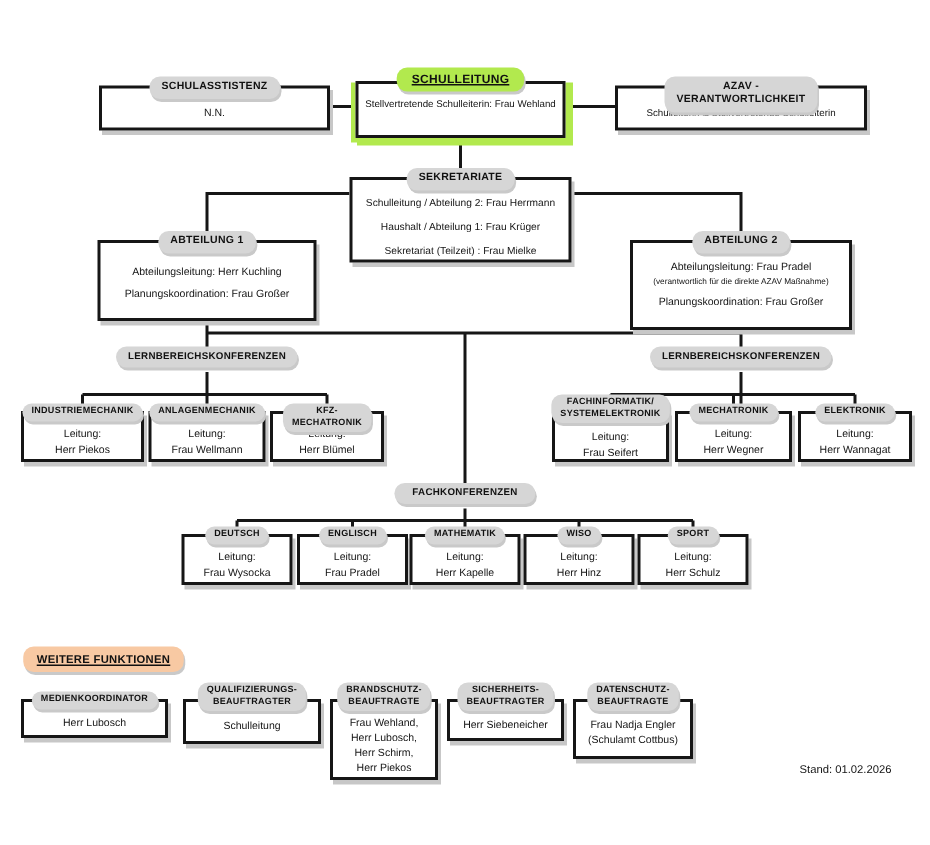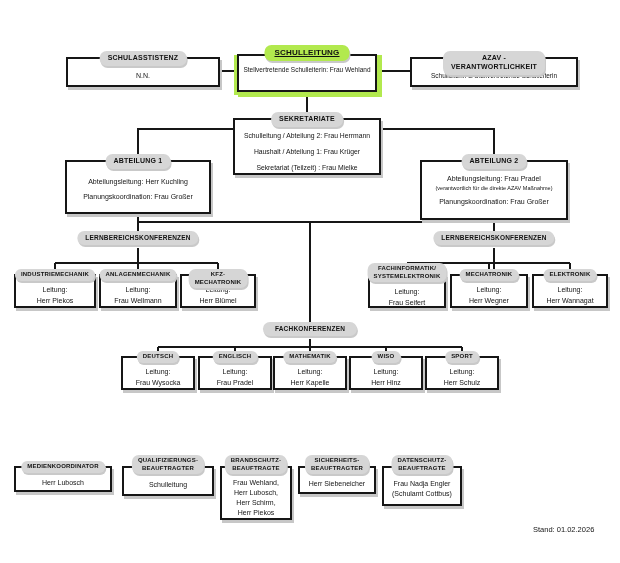--- a/index.html
+++ b/index.html
@@ -17,21 +17,21 @@
   .pill.green{background:#b2e94e;text-decoration:underline;font-size:8px;padding:3px 10px;}
   .pill.peach{background:#f8c9a3;text-decoration:underline;font-size:7.5px;padding:4px 9px;}
   .gbox{box-shadow:3px 3px 0 2px #b2e94e, -2px 2px 0 1px #b2e94e;}
   .body{position:relative;z-index:1;width:100%;}
   .row{font-size:7px;line-height:11px;}
   .row.b{font-weight:700;font-size:7.5px;}
   .row.s{font-size:6.5px;}
   .row.w{line-height:16px;font-size:6.8px;}
   .note{font-size:5.5px;line-height:8px;}
   .multi{white-space:pre-line;}
-  .footer{position:absolute;left:533px;top:525px;font-size:7.5px;z-index:1;}
+  .footer{position:absolute;left:533px;top:508px;font-size:7.5px;z-index:1;}
 </style>
 </head>
 <body>
 
 <div class="canvas">
 
   <svg class="wires" width="620" height="563">
     <path fill="none" stroke="#161616" stroke-width="2" d="
       M220 71 H237  M377 71 H410
       M307 92 V118
@@ -175,20 +175,21 @@
     </div>
   </div>
   <div class="node" style="left:425px;top:356px;width:74px;height:34px;">
     <div class="pill sm" style="top:-7px;">SPORT</div>
     <div class="body" style="padding-top:8px;">
       <div class="row">Leitung:</div>
       <div class="row">Herr Schulz</div>
     </div>
   </div>
 
+  <div class="pill peach free" style="left:69px;top:431px;">WEITERE FUNKTIONEN</div>
 
   <div class="node" style="left:14px;top:466px;width:98px;height:26px;">
     <div class="pill sm" style="top:-7px;">MEDIENKOORDINATOR</div>
     <div class="body" style="padding-top:9px;">
       <div class="row multi">Herr Lubosch</div>
     </div>
   </div>
   <div class="node" style="left:122px;top:466px;width:92px;height:30px;">
     <div class="pill sm" style="top:-13px;">QUALIFIZIERUNGS-
 BEAUFTRAGTER</div>

